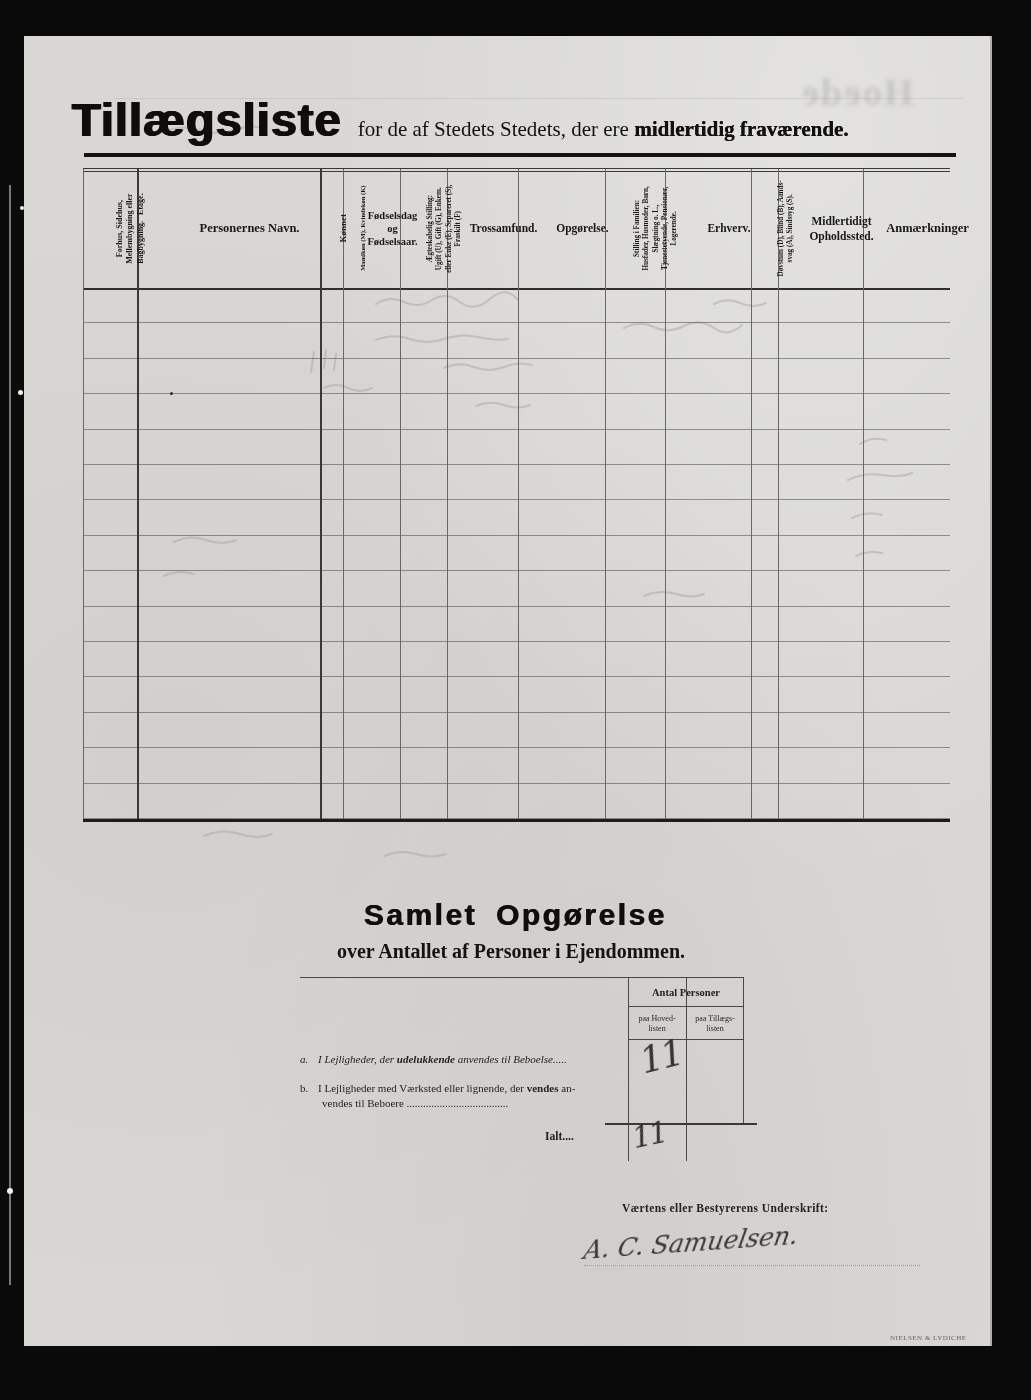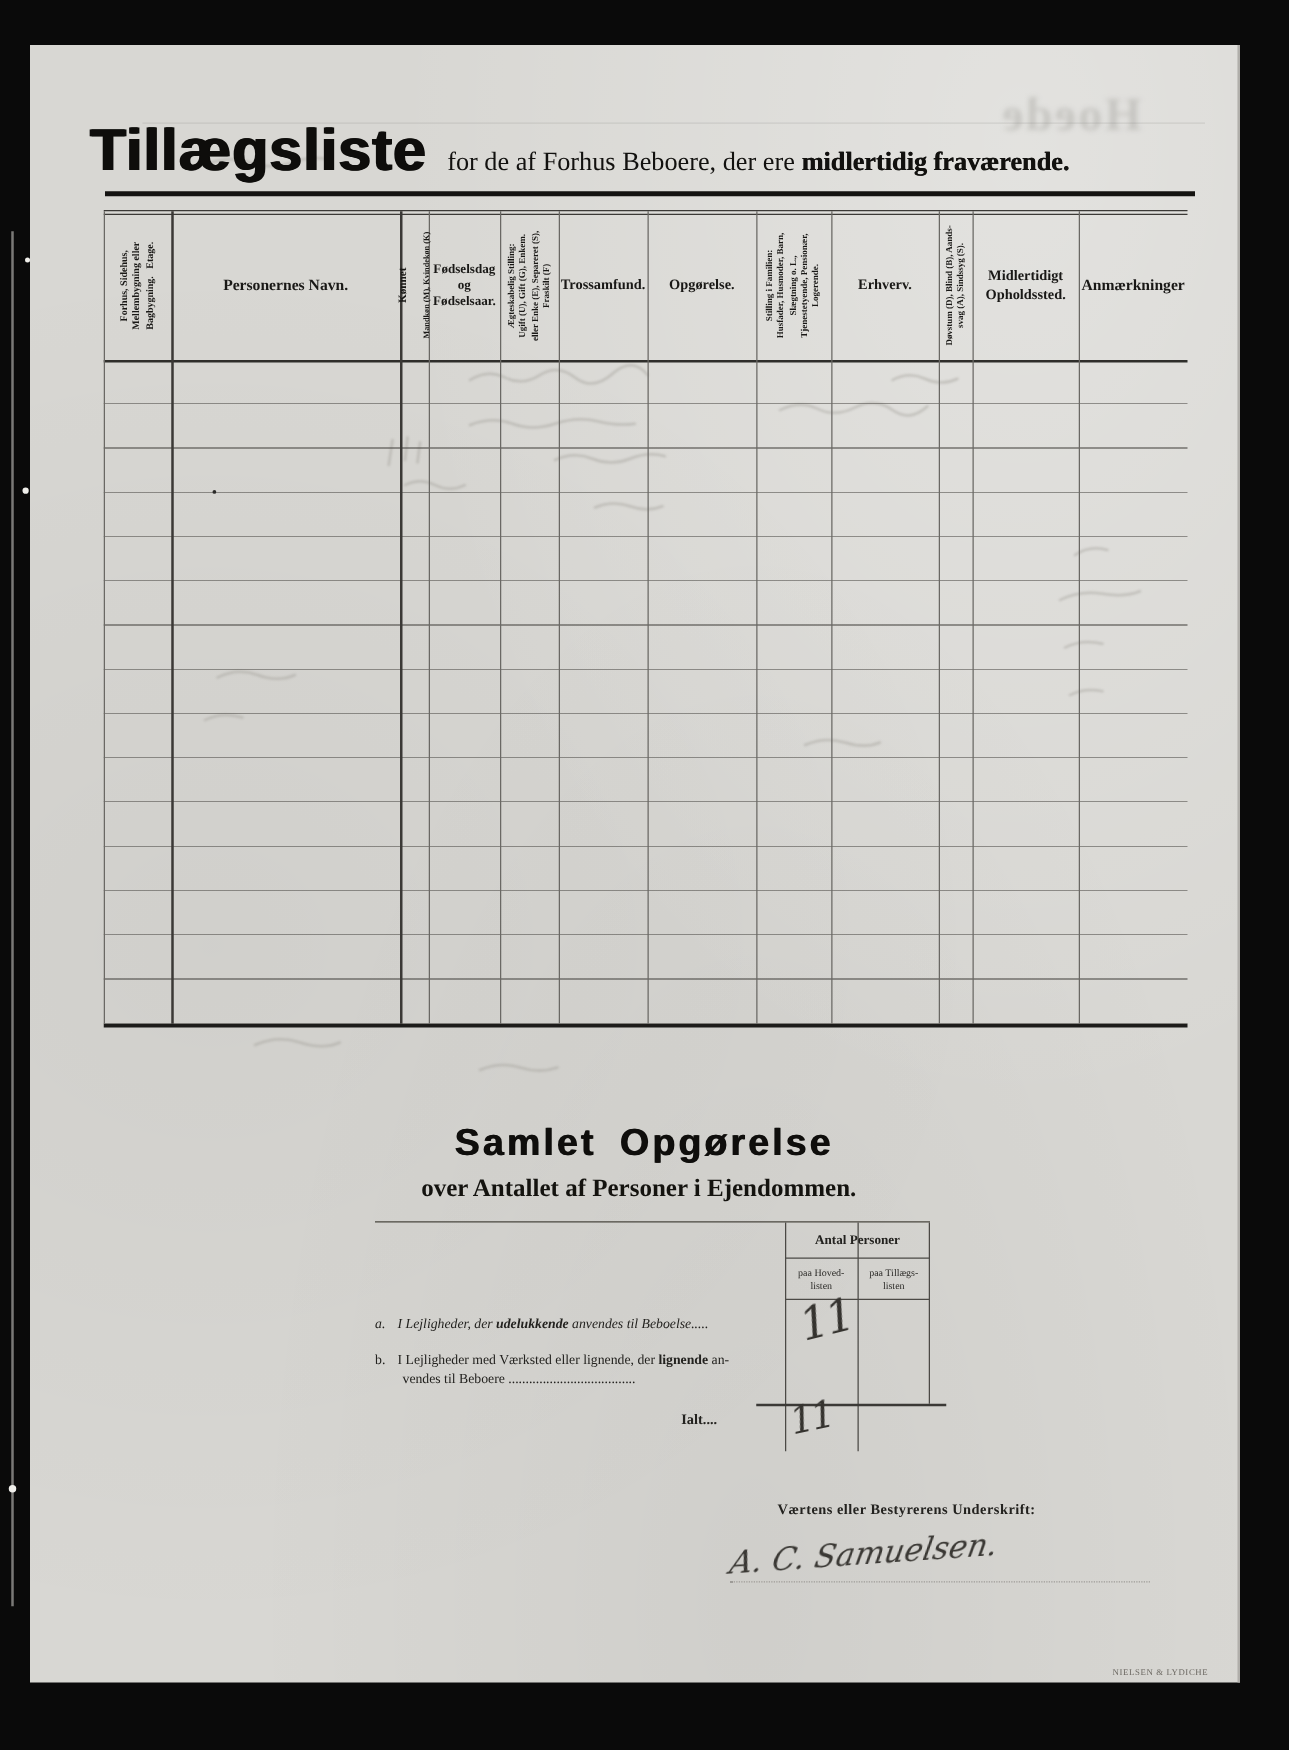--- a/index.html
+++ b/index.html
@@ -36,21 +36,21 @@
   .mtable{position:absolute;left:59px;top:132px;width:867px;height:650px;
       border-top:1px solid #3b3936;border-bottom:3px solid #1d1c1a;}
   .mtable::before{content:"";position:absolute;top:2px;left:0;right:0;height:1px;background:#3b3936;}
   .mthead{position:absolute;left:0;top:0;right:0;height:119px;border-bottom:2px solid #2f2e2b;}
   .rows{position:absolute;left:0;right:0;top:119px;bottom:0;
       background:repeating-linear-gradient(to bottom,transparent 0,transparent 34.4px,
                  rgba(75,73,69,.55) 34.4px, rgba(75,73,69,.55) 35.4px);}
   .v{position:absolute;top:0;bottom:0;width:1px;background:#6a6864;}
   .v.hv{width:2px;background:#3b3936;}
   .hcell{position:absolute;top:0;height:119px;display:flex;align-items:center;justify-content:center;
-      text-align:center;color:#191816;}
+      text-align:center;color:#191816;padding-left:21px;}
   .hcell .lines{white-space:pre-line;}
   .htext{font-weight:700;font-size:11.5px;line-height:1.25;}
   .rot{transform:rotate(-90deg);width:112px;flex:none;font-weight:700;font-size:7.2px;line-height:1.3;
       text-align:center;white-space:pre-line;}
   .rot-big{font-size:9px;display:block;}
   .rot-sub{font-size:6.6px;display:block;}
   .ink-dot{position:absolute;left:146px;top:356px;width:3px;height:3px;border-radius:50%;background:#2b2a28;}
 
   
   .sum-heading{position:absolute;left:0;right:0;top:862px;text-align:center;
@@ -119,21 +119,21 @@
       <path d="M150 506 q16 -8 32 -2 t30 0"></path>
       <path d="M140 540 q14 -7 30 -2"></path>
       <path d="M620 560 q16 -7 32 -2 t28 0"></path>
       <path d="M180 800 q18 -8 36 -2 t32 0"></path>
       <path d="M360 820 q16 -7 32 -2 t30 0"></path>
     </svg>
 
     <header class="masthead">
       <span class="form-title">Tillægsliste</span>
       <span class="form-sub">
-        <span>for de af Forhus Beboere, der ere</span>
+        <span>for de af Stedets Stedets, der ere</span>
         <b>midlertidig fraværende.</b>
       </span>
     </header>
     <div class="title-rule"></div>
 
     <section class="mtable">
       <div class="mthead"></div>
       <div class="rows"></div>
 
       <div class="v" style="left:0;"></div>
@@ -219,21 +219,21 @@
       <div class="sum-count-header">Antal Personer</div>
       <div class="sum-subcol" style="left:328px;">paa Hoved-
 listen</div>
       <div class="sum-subcol" style="left:386px;">paa Tillægs-
 listen</div>
 
       <div class="sum-row" style="top:74px;font-style:italic;">
         <span class="lbl">a.</span><span>I Lejligheder, der </span><b>udelukkende</b><span> anvendes til Beboelse.....</span>
       </div>
       <div class="sum-row" style="top:103px;">
-        <span class="lbl">b.</span><span>I Lejligheder med Værksted eller lignende, der </span><b>lignende</b><span> an-</span>
+        <span class="lbl">b.</span><span>I Lejligheder med Værksted eller lignende, der </span><b>vendes</b><span> an-</span>
         <span class="l2">vendes til Beboere .....................................</span>
       </div>
 
       <div class="hand hand-a">11</div>
       <div class="ialt">Ialt....</div>
       <div class="hand hand-total">11</div>
     </section>
 
     <div class="sig-label">Værtens eller Bestyrerens Underskrift:</div>
     <div class="sig-name">A. C. Samuelsen.</div>

